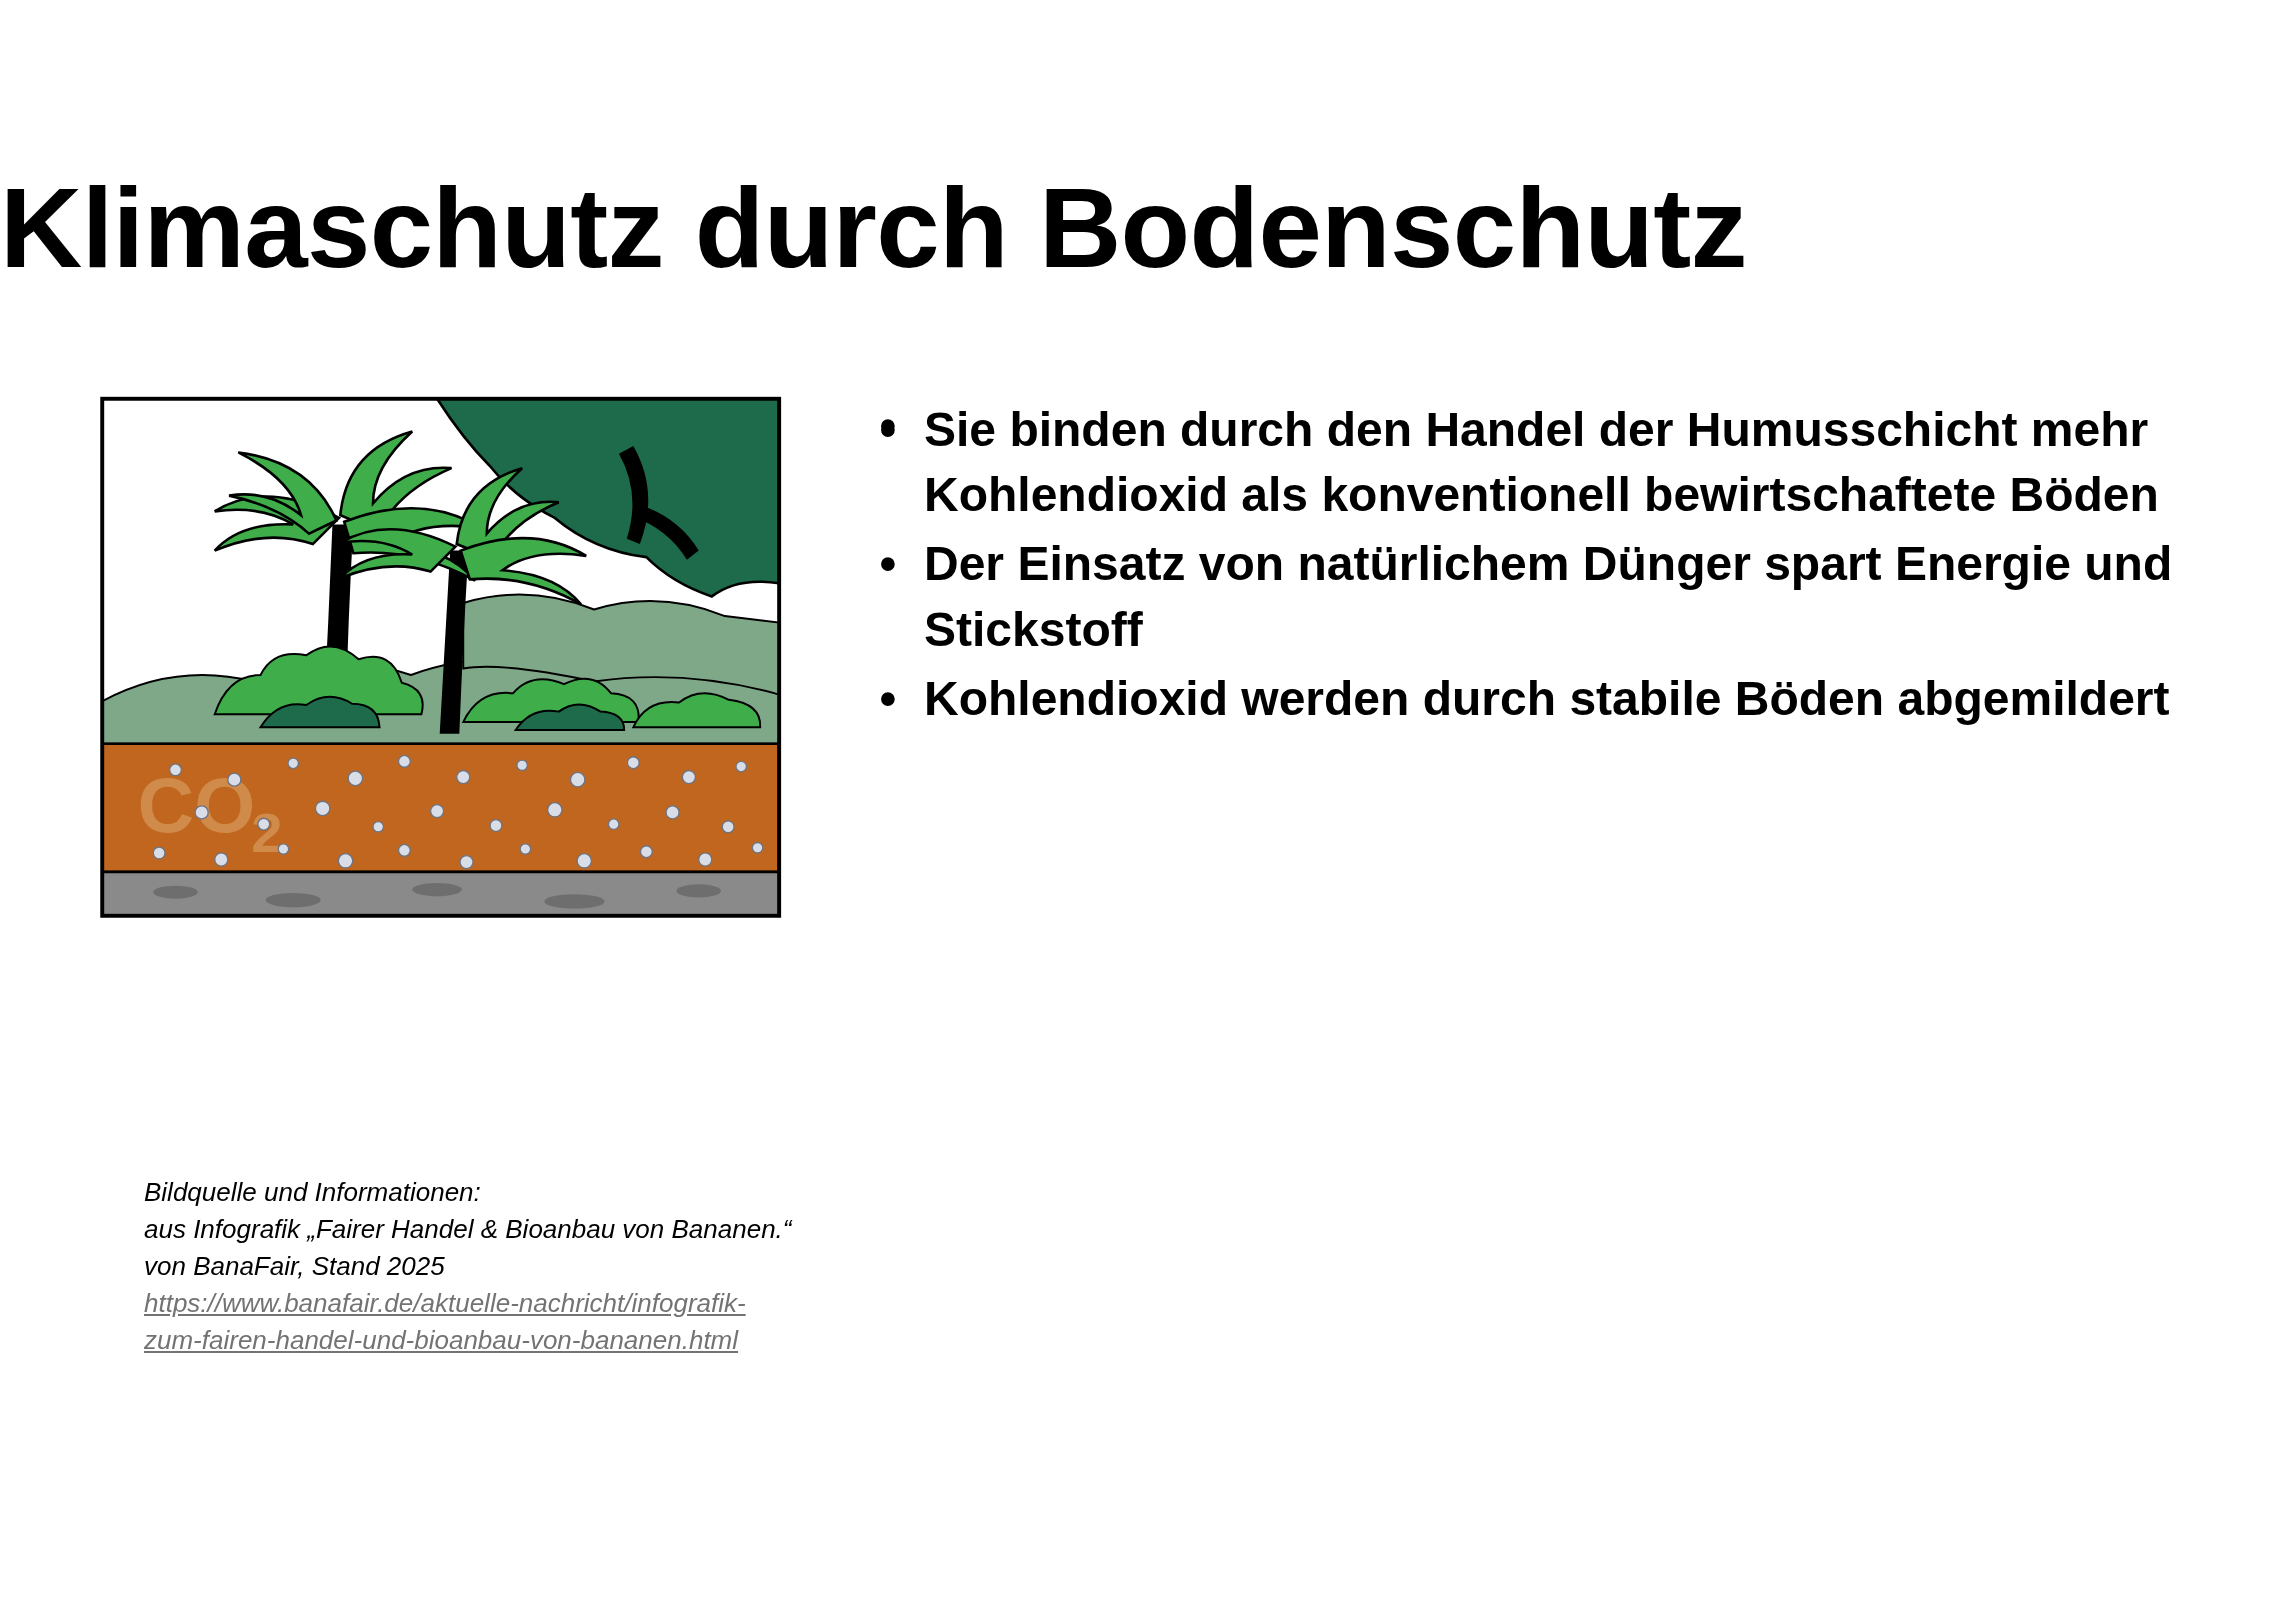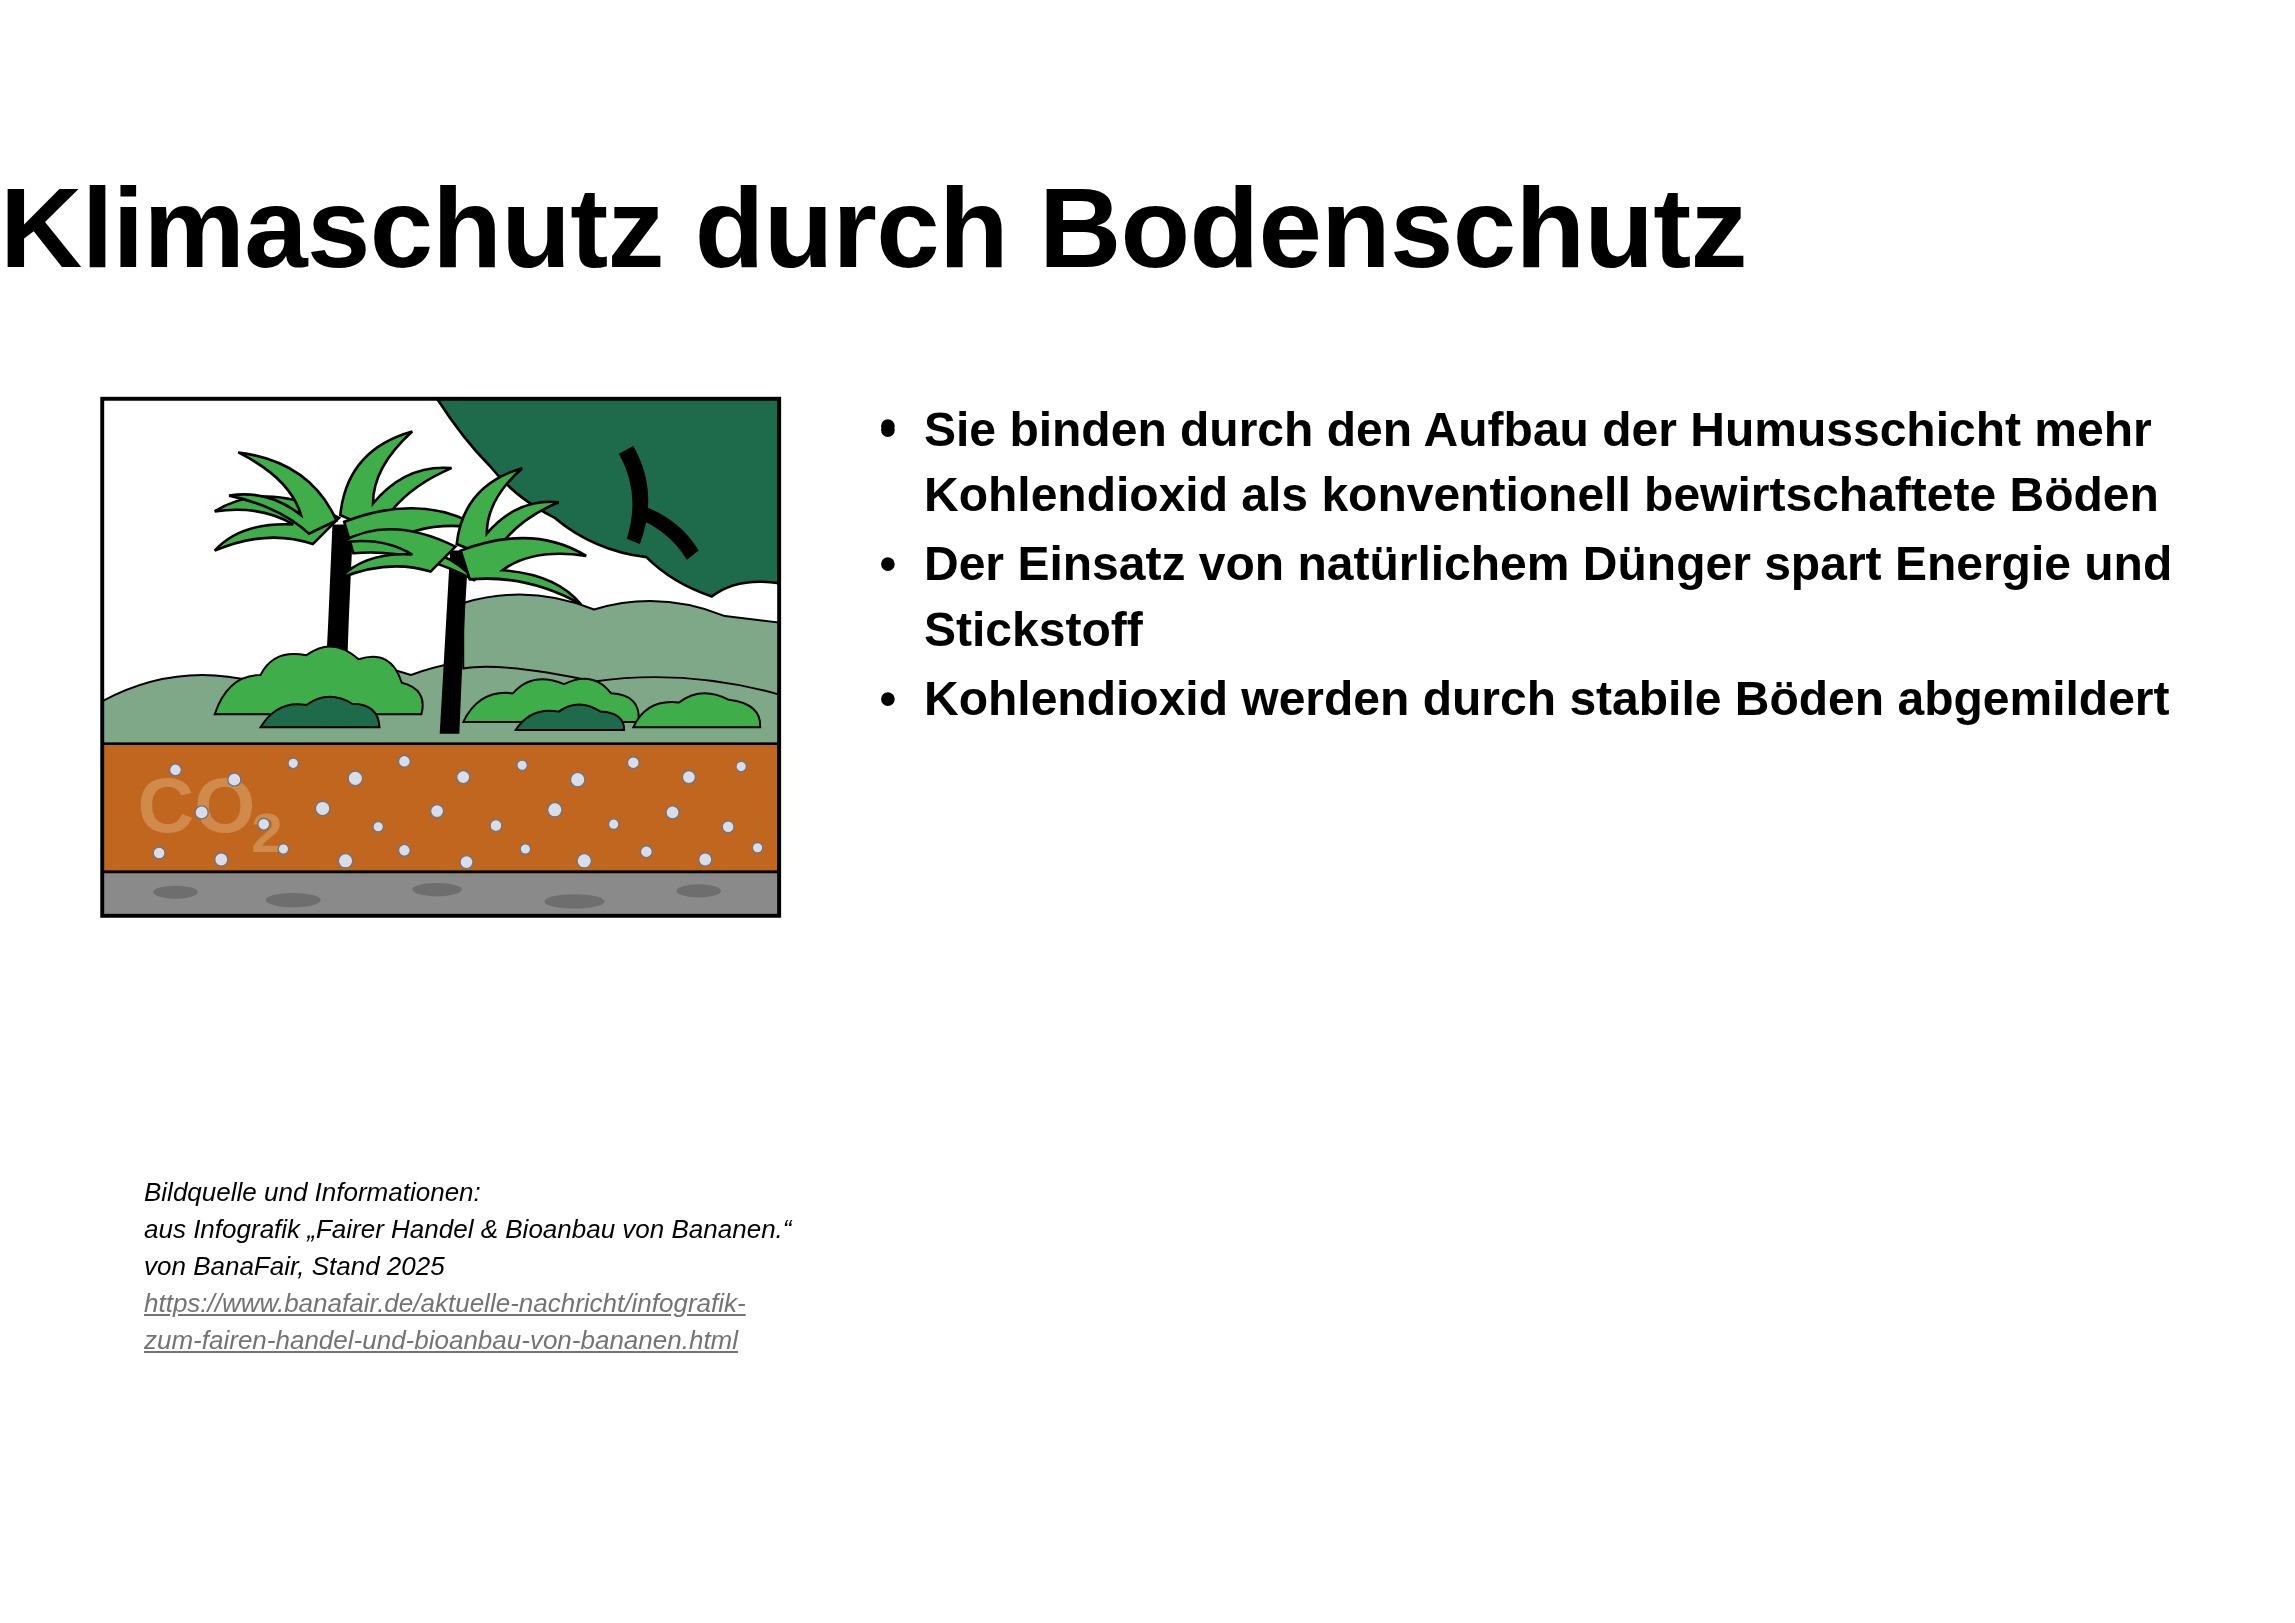--- a/index.html
+++ b/index.html
@@ -207,21 +207,21 @@
     <rect x="8" y="18" width="1035" height="790" fill="none" stroke="#000" stroke-width="6"></rect>
   </svg>
 </div>
 
 <ul class="bullets">
   <li>
     <span class="dot">•</span>
   </li>
   <li>
     <span class="dot">•</span>
-    <span>Sie binden durch den Aufbau der Humusschicht mehr Kohlendioxid als konventionell bewirtschaftete Böden</span>
+    <span>Sie binden durch den Handel der Humusschicht mehr Kohlendioxid als konventionell bewirtschaftete Böden</span>
   </li>
   <li>
     <span class="dot">•</span>
     <span>Der Einsatz von natürlichem Dünger spart Energie und Stickstoff</span>
   </li>
   <li>
     <span class="dot">•</span>
     <span>Kohlendioxid werden durch stabile Böden abgemildert</span>
   </li>
 </ul>

